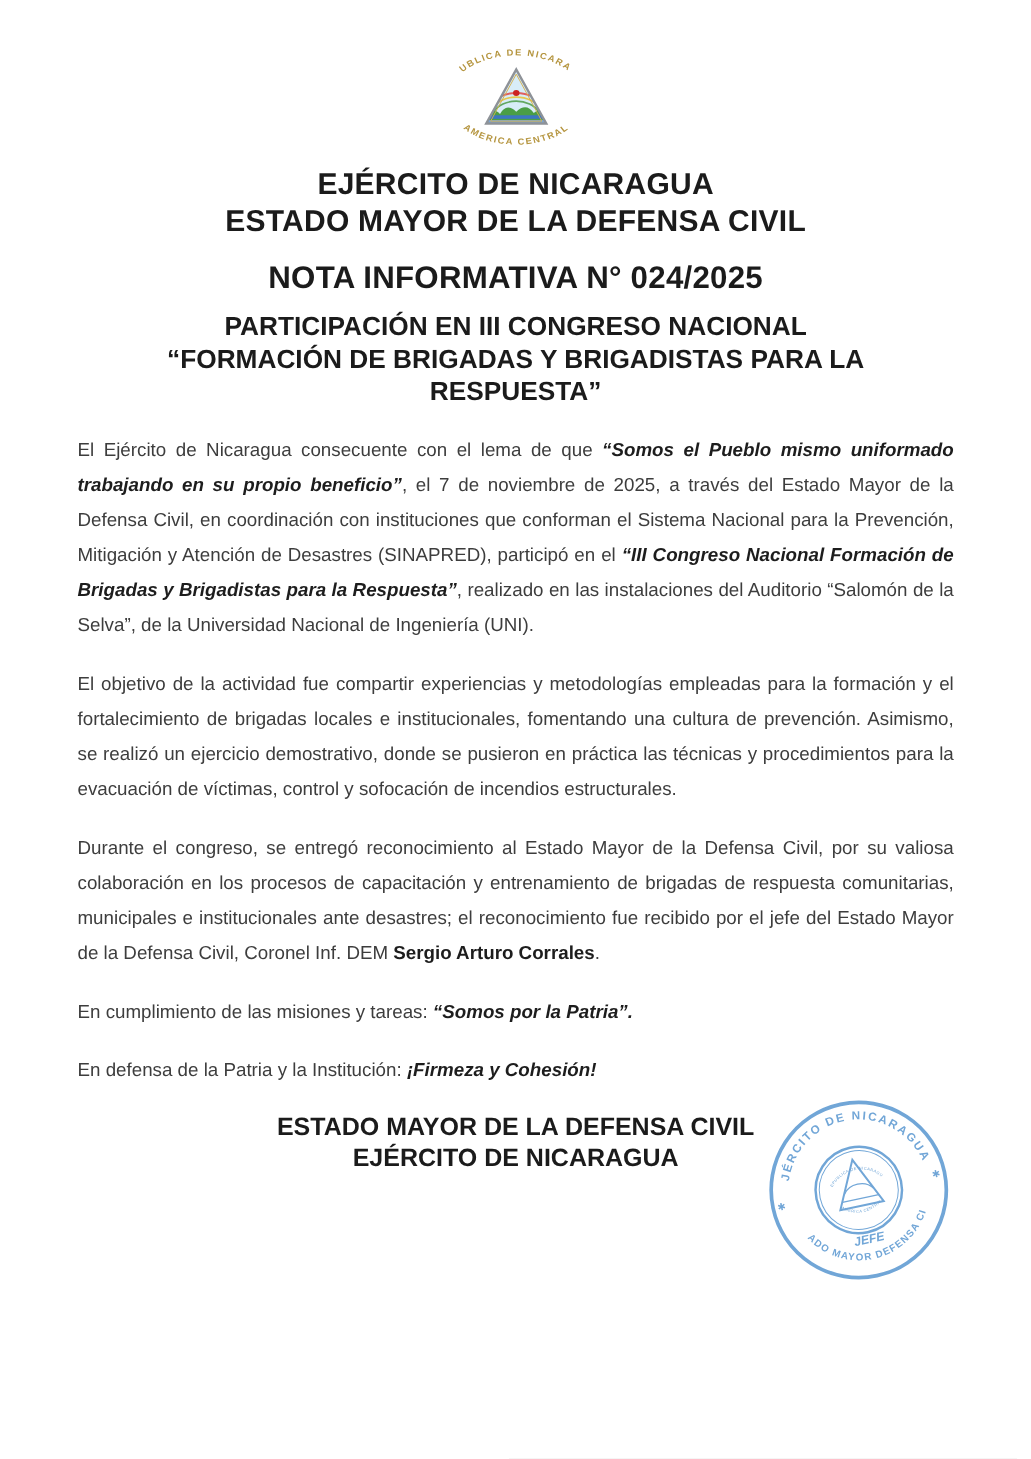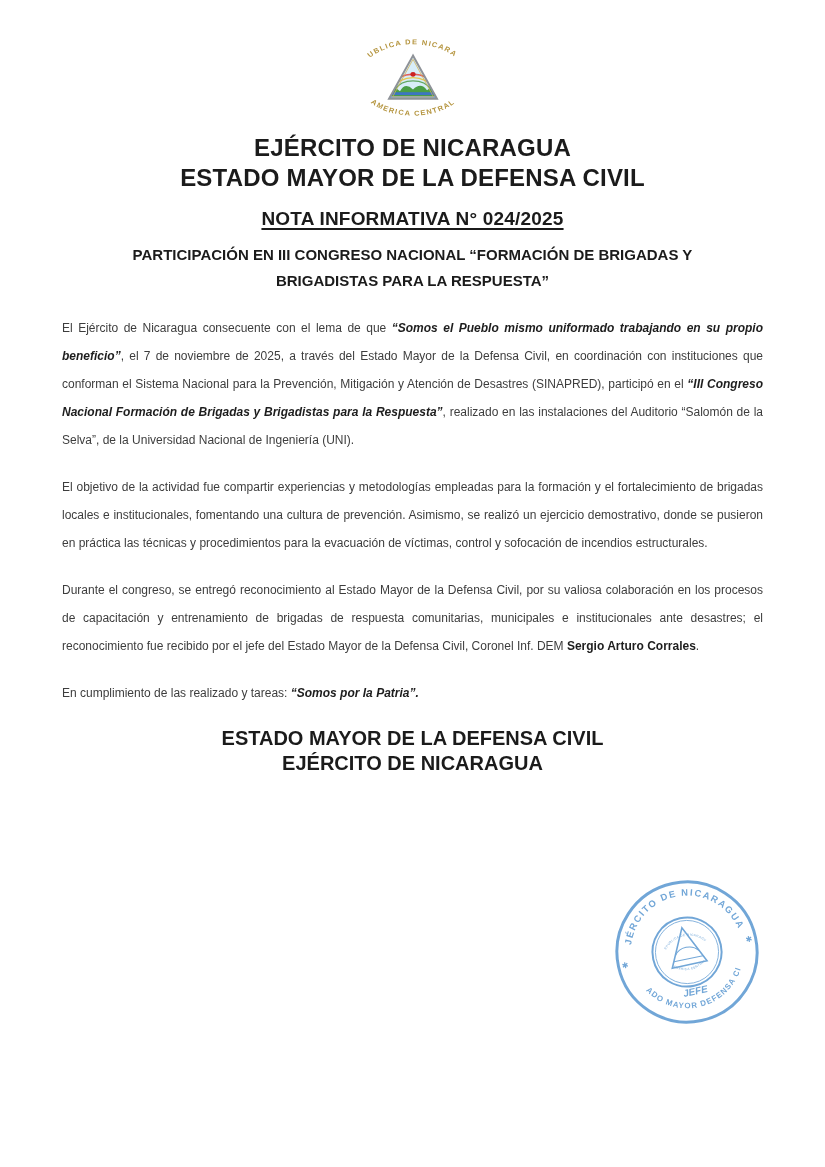--- a/index.html
+++ b/index.html
@@ -19,38 +19,37 @@
     margin-top:6px;
     font-weight:700;
     font-size:24px;
     line-height:30px;
     color:var(--heading,#1b1b1b);
     letter-spacing:.2px;
   }
   .note-title{
     margin-top:15px;
     font-weight:700;
-    font-size:19px;
+    font-size:25px;
     color:var(--heading,#1b1b1b);
-    text-decoration:underline;
     text-underline-offset:3px;
     text-decoration-thickness:2px;
     letter-spacing:.2px;
   }
   .subject{
     margin:12px auto 0 auto;
     max-width:600px;
     font-weight:700;
-    font-size:15px;
+    font-size:21px;
     line-height:26px;
     color:var(--heading,#1b1b1b);
   }
   .doc-body{
     margin:20px 62px 0 62px;
-    font-size:12px;
+    font-size:15px;
     line-height:28px;
     color:var(--body-text,#3d3d3d);
     text-align:justify;
   }
   .doc-body .para{ margin:0 0 19px 0; }
   .bold-italic{ font-weight:700; font-style:italic; color:#1d1d1d; }
   .bold{ font-weight:700; color:#1d1d1d; }
   .sig-block{
     margin-top:14px;
     text-align:center;
@@ -113,21 +112,22 @@
     <div class="note-title">NOTA INFORMATIVA N° 024/2025</div>
 
     <div class="subject">PARTICIPACIÓN EN III CONGRESO NACIONAL “FORMACIÓN DE BRIGADAS Y BRIGADISTAS PARA LA RESPUESTA”</div>
 
   </header>
 
   <main class="doc-body">
       <p class="para"><span>El Ejército de Nicaragua consecuente con el lema de que </span><span class="bold-italic">“Somos el Pueblo mismo uniformado trabajando en su propio beneficio”</span><span>, el 7 de noviembre de 2025, a través del Estado Mayor de la Defensa Civil, en coordinación con instituciones que conforman el Sistema Nacional para la Prevención, Mitigación y Atención de Desastres (SINAPRED), participó en el </span><span class="bold-italic">“III Congreso Nacional Formación de Brigadas y Brigadistas para la Respuesta”</span><span>, realizado en las instalaciones del Auditorio “Salomón de la Selva”, de la Universidad Nacional de Ingeniería (UNI).</span></p>
       <p class="para"><span>El objetivo de la actividad fue compartir experiencias y metodologías empleadas para la formación y el fortalecimiento de brigadas locales e institucionales, fomentando una cultura de prevención. Asimismo, se realizó un ejercicio demostrativo, donde se pusieron en práctica las técnicas y procedimientos para la evacuación de víctimas, control y sofocación de incendios estructurales.</span></p>
       <p class="para"><span>Durante el congreso, se entregó reconocimiento al Estado Mayor de la Defensa Civil, por su valiosa colaboración en los procesos de capacitación y entrenamiento de brigadas de respuesta comunitarias, municipales e institucionales ante desastres; el reconocimiento fue recibido por el jefe del Estado Mayor de la Defensa Civil, Coronel Inf. DEM </span><span class="bold">Sergio Arturo Corrales</span><span>.</span></p>
-      <p class="para"><span>En cumplimiento de las realizado y tareas: </span><span class="bold-italic">“Somos por la Patria”.</span></p>
+      <p class="para"><span>En cumplimiento de las misiones y tareas: </span><span class="bold-italic">“Somos por la Patria”.</span></p>
+      <p class="para"><span>En defensa de la Patria y la Institución: </span><span class="bold-italic">¡Firmeza y Cohesión!</span></p>
     </main>
 
   <footer>
     <div class="sig-block">
       <div>ESTADO MAYOR DE LA DEFENSA CIVIL</div>
       <div>EJÉRCITO DE NICARAGUA</div>
     </div>
   </footer>
 
   <div class="stamp">

